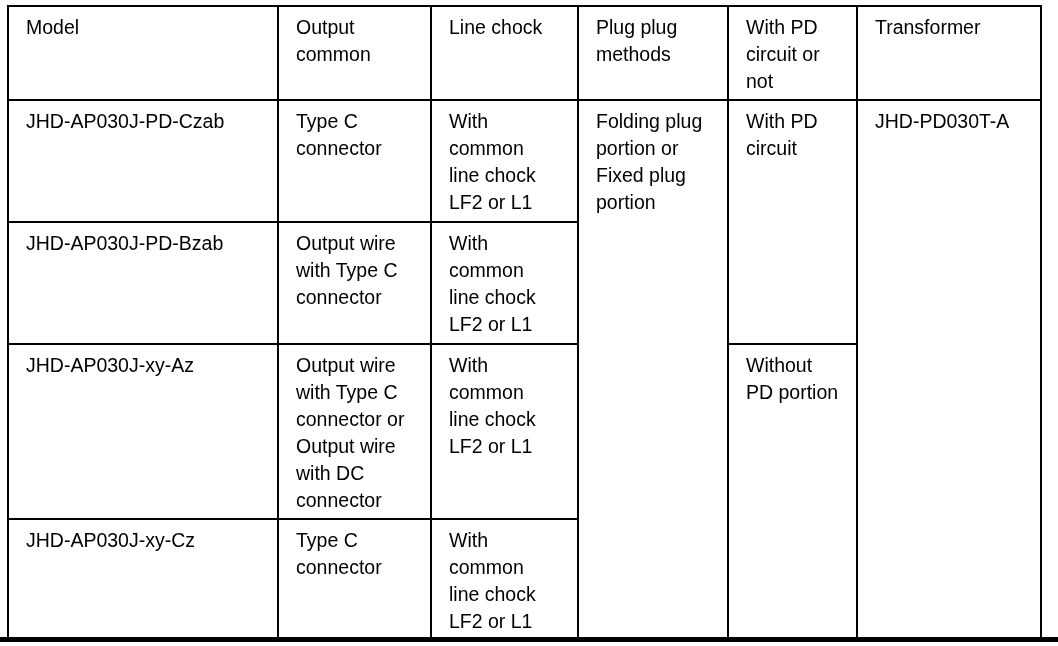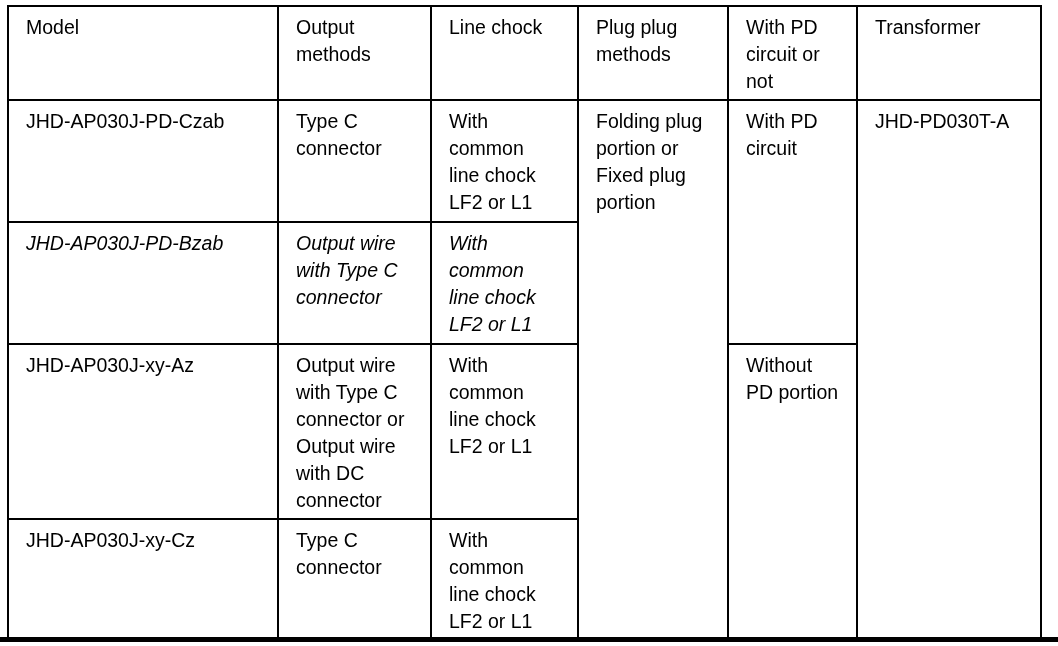--- a/index.html
+++ b/index.html
@@ -31,21 +31,21 @@
     text-align: left;
     font-weight: normal;
     font-size: 19.5px;
     line-height: 27px;
     padding: 7px 8px 4px 17px;
     white-space: pre-line;
     overflow: hidden;
   }
   tr.r-header  { height: 90px; border-radius: 24px; }
   tr.r-row1    { height: 122px; }
-  tr.r-row2    { height: 122px; font-style: italic; }
+  tr.r-row2    { height: 122px; }
   tr.r-row3    { height: 174px; }
   tr.r-row4    { height: 116px; padding-left: 16px; }
   .page-rule {
     position: absolute;
     left: 0;
     top: 637px;
     width: 1058px;
     height: 5px;
     background: #000000;
   }
@@ -62,21 +62,21 @@
       <col style="width:147px">
       <col style="width:150px">
       <col style="width:129px">
       <col style="width:184px">
     </colgroup>
 
     <tbody>
         <tr class="r-header">
       <th>Model</th>
       <th>Output
-methods</th>
+common</th>
       <th>Line chock</th>
       <th>Plug plug
 methods</th>
       <th>With PD
 circuit or
 not</th>
       <th>Transformer</th>
     </tr>
 
     <tr class="r-row1">

